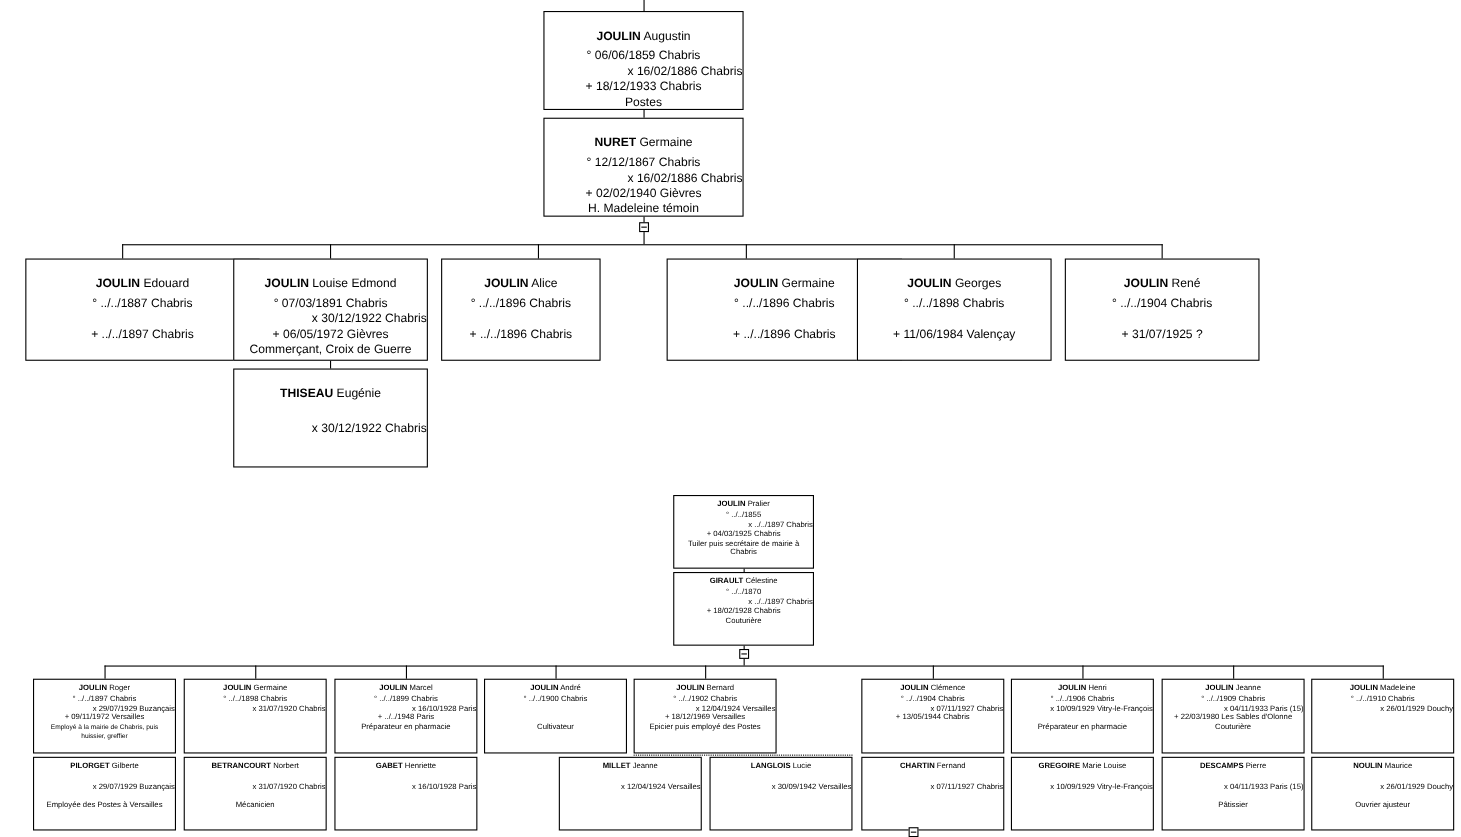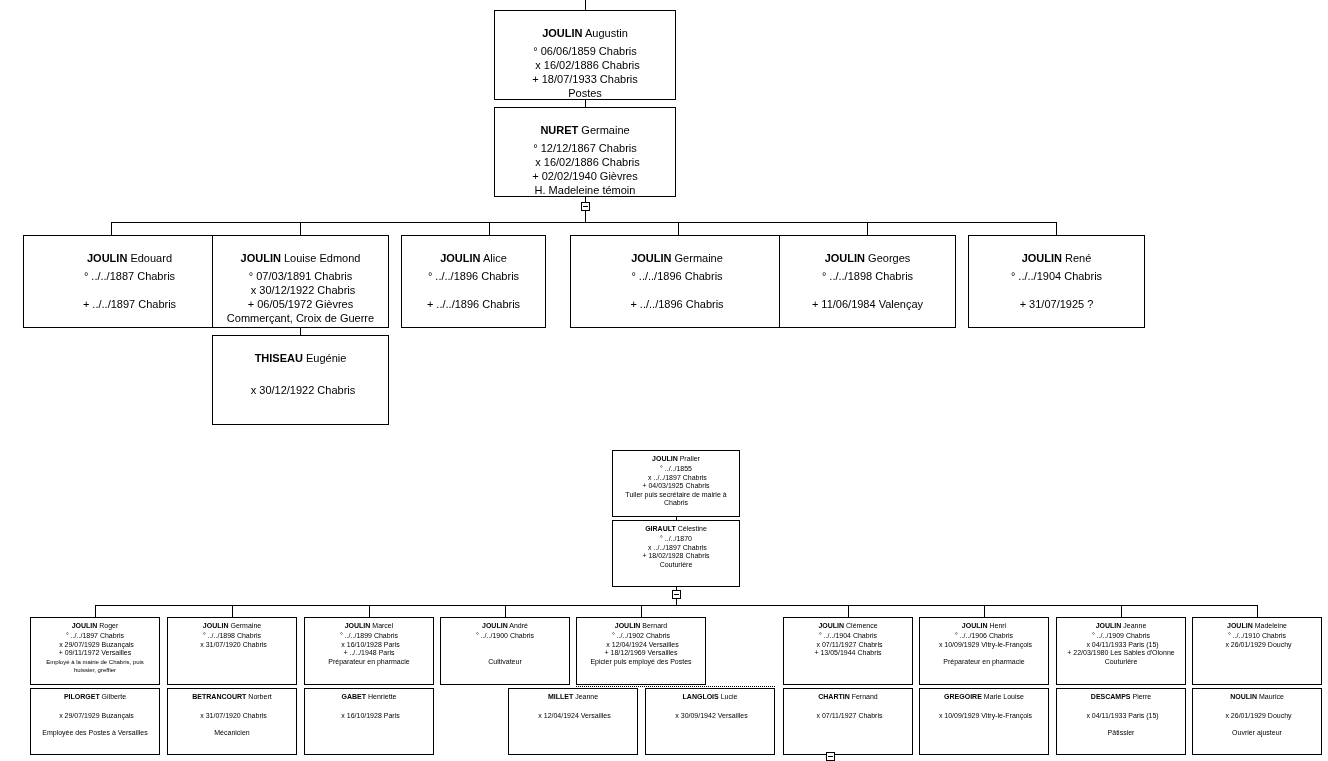--- a/index.html
+++ b/index.html
@@ -1,20 +1,20 @@
 <!DOCTYPE html>
 <html><head>
 <meta charset="utf-8">
 <style>
   *{margin:0;padding:0;box-sizing:border-box}
   html,body{background:#fff}
   body{position:relative;width:1328px;height:761px;font-family:"Liberation Sans","DejaVu Sans",sans-serif;color:#000;overflow:hidden}
   .box{position:absolute;border:1px solid #000;background:#fff;text-align:center;overflow:hidden}
   .nm,.ln{white-space:nowrap}
-  .xl{text-align:center}
+  .xl{text-align:right}
   .f1{font-size:11px;padding-top:15px}
   .f1 .nm{line-height:15px;margin-bottom:3px}
   .f1 .ln{line-height:14px;min-height:14px}
   .f1 .xl{padding-left:5px}
   .f2{font-size:7px;padding-top:3px}
   .f2 .nm{line-height:10px;margin-bottom:1px}
   .f2 .ln{line-height:8.5px;min-height:8.5px}
   .f2 .xl{padding-left:3px}
   .sm{font-size:6px}
   .vline,.hline{position:absolute;background:#000}
@@ -24,21 +24,21 @@
   .collapse{position:absolute;width:9px;height:9px;border:1px solid #000;background:#fff}
   .collapse::after{content:"";position:absolute;left:1px;top:3px;width:5px;height:1px;background:#000}
 </style>
 </head>
 <body>
 
 <div class="box f1" style="left:494px;top:10px;width:182px;height:90px">
   <div class="nm"><b>JOULIN</b> <span>Augustin</span></div>
   <div class="ln">° 06/06/1859 Chabris</div>
   <div class="ln xl">x 16/02/1886 Chabris</div>
-  <div class="ln">+ 18/07/1933 Chabris</div>
+  <div class="ln">+ 18/12/1933 Chabris</div>
   <div class="ln">Postes</div>
 </div>
 
 <div class="box f1" style="left:494px;top:107px;width:182px;height:90px">
   <div class="nm"><b>NURET</b> <span>Germaine</span></div>
   <div class="ln">° 12/12/1867 Chabris</div>
   <div class="ln xl">x 16/02/1886 Chabris</div>
   <div class="ln">+ 02/02/1940 Gièvres</div>
   <div class="ln">H. Madeleine témoin</div>
 </div>
@@ -60,21 +60,21 @@
 </div>
 
 <div class="box f1" style="left:401px;top:235px;width:145px;height:93px">
   <div class="nm"><b>JOULIN</b> <span>Alice</span></div>
   <div class="ln">° ../../1896 Chabris</div>
   <div class="ln xl"></div>
   <div class="ln">+ ../../1896 Chabris</div>
   <div class="ln"></div>
 </div>
 
-<div class="box f1" style="left:570px;top:235px;width:214px;height:93px">
+<div class="box f1" style="left:606px;top:235px;width:214px;height:93px">
   <div class="nm"><b>JOULIN</b> <span>Germaine</span></div>
   <div class="ln">° ../../1896 Chabris</div>
   <div class="ln xl"></div>
   <div class="ln">+ ../../1896 Chabris</div>
   <div class="ln"></div>
 </div>
 
 <div class="box f1" style="left:779px;top:235px;width:177px;height:93px">
   <div class="nm"><b>JOULIN</b> <span>Georges</span></div>
   <div class="ln">° ../../1898 Chabris</div>

